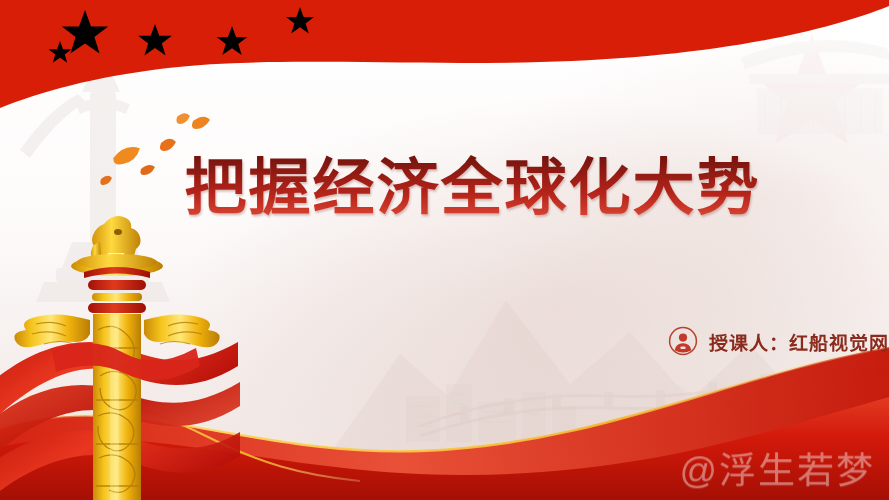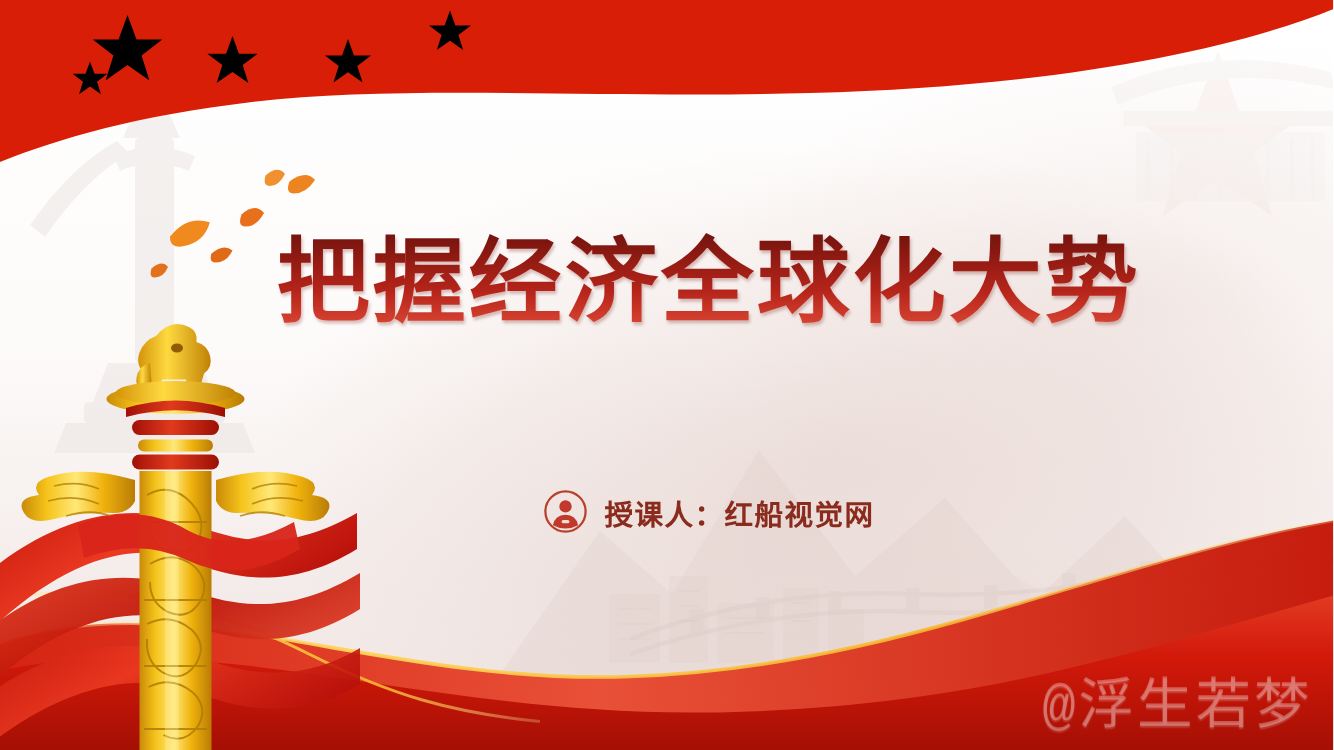--- a/index.html
+++ b/index.html
@@ -83,38 +83,38 @@
     background-clip:text;
     color:transparent;
     -webkit-text-fill-color:transparent;
     filter:drop-shadow(1px 2px 1px rgba(120,30,20,0.28));
     white-space:nowrap;
   }
 
   
   .presenter {
     position:absolute; left:0; top:326px; width:889px;
-    display:flex; align-items:center; justify-content:center;
+    display:flex; align-items:center; justify-content:flex-end;
     padding-left:56px;
     gap:11px;
   }
   .avatar-icon { width:30px; height:30px; flex:0 0 auto; display:block; }
   .presenter-text {
     font-family:"DejaVu Sans","Liberation Sans",sans-serif;
     font-size:19px;
     font-weight:600;
     letter-spacing:1px;
     color:#8a2b1d;
     white-space:nowrap;
   }
 
   
   .watermark {
     position:absolute; right:14px; bottom:6px;
-    font-family:Liberation Mono, monospace;
+    font-family:Liberation Sans, sans-serif;
     font-size:37px;
     letter-spacing:2px;
     color:rgba(255,255,255,0.30);
     text-shadow:0 1px 1px rgba(255,255,255,0.18);
     white-space:nowrap;
     user-select:none;
   }
 </style>
 </head>
 <body>

